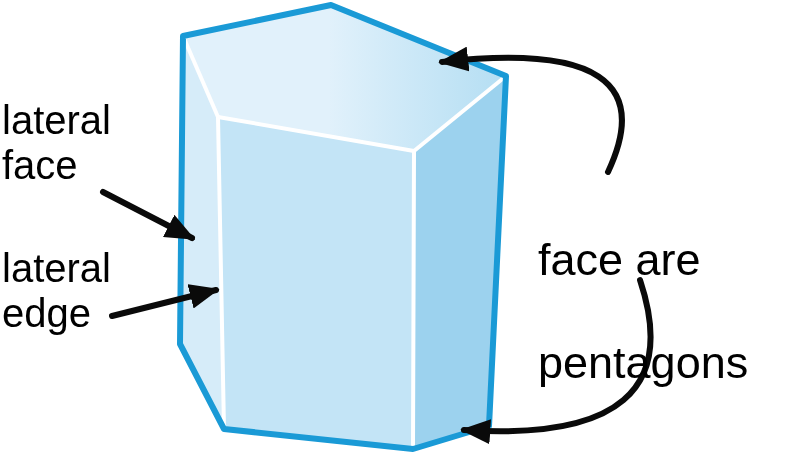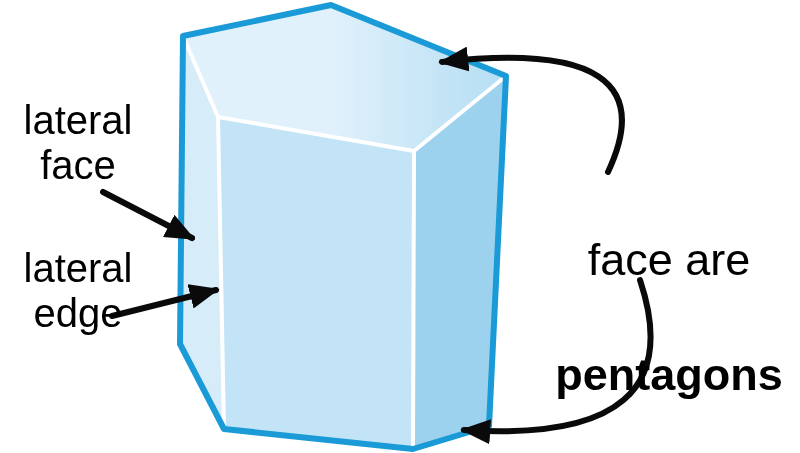--- a/index.html
+++ b/index.html
@@ -7,36 +7,35 @@
     position:relative;
     width:800px;height:453px;
     background:#ffffff;
     font-family:"Liberation Sans", sans-serif;
     overflow:hidden;
   }
   .stage svg{position:absolute;left:0;top:0;}
   .label{
     position:absolute;
     color:#000000;
-    text-align:center;
     white-space:pre-line;
     line-height:1.12;
     user-select:none;
   }
   .label-left{
     width:152px;
     font-size:40px;
   }
   .label-lateral-face{left:2px;top:98px;}
   .label-lateral-edge{left:2px;top:246px;}
   .label-bases{
     left:538px;top:183px;width:262px;
     font-size:45px;line-height:1.14;
   }
-  .label-bases .bold-line{font-weight:bold;margin-top:12px;}
+  .label-bases .bold-line{font-weight:normal;}
 </style>
 </head>
 <body>
 
 <div class="stage">
 
   <svg width="800" height="453" viewBox="0 0 800 453">
     <defs>
       <linearGradient id="topGrad" x1="0" y1="0" x2="1" y2="0">
         <stop offset="0" stop-color="#e1f1fb"></stop>

